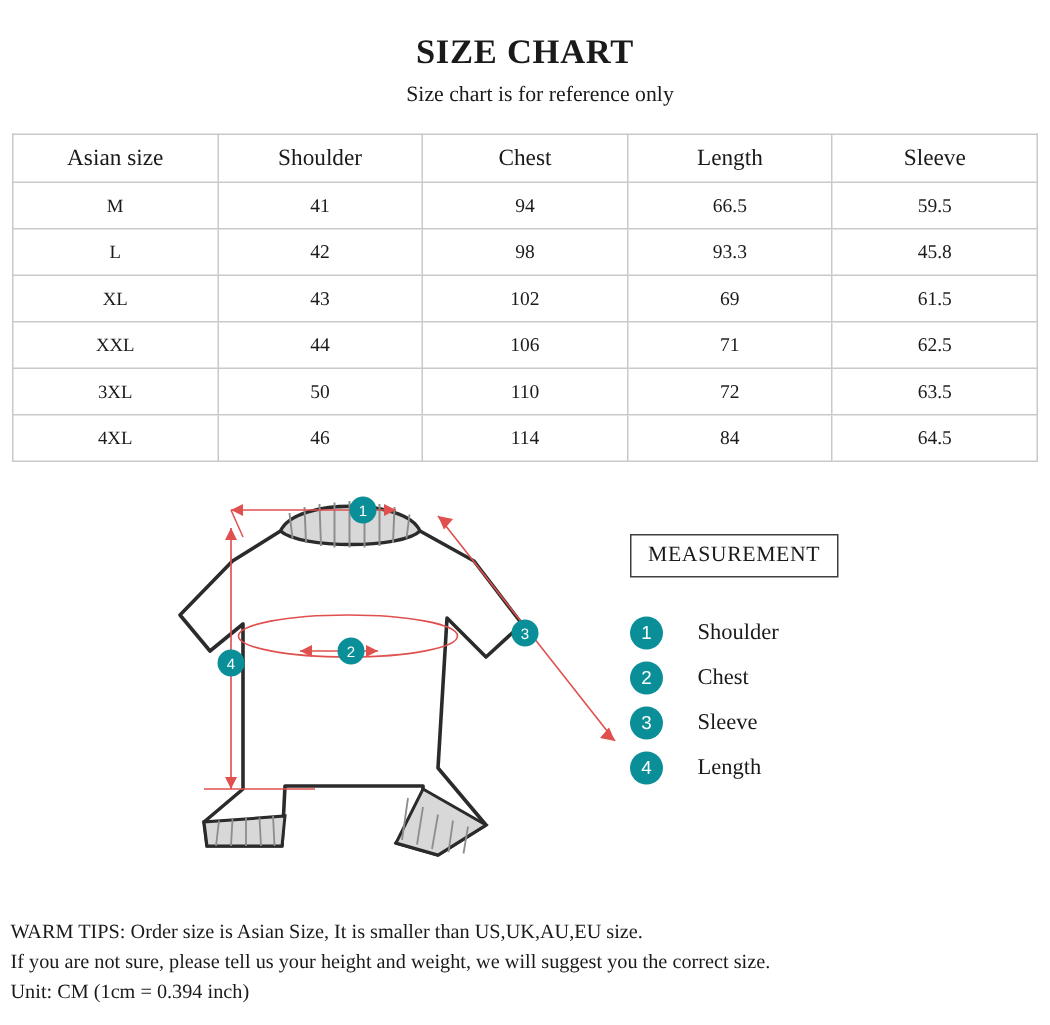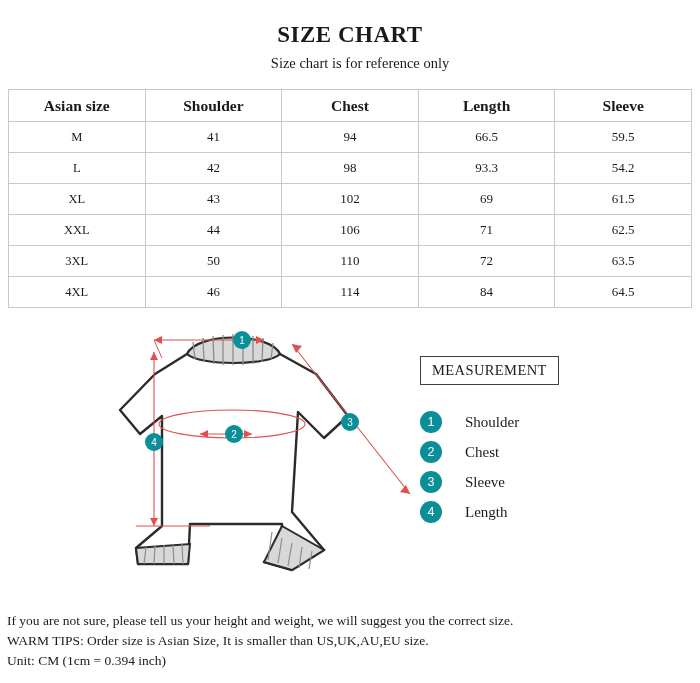--- a/index.html
+++ b/index.html
@@ -49,21 +49,21 @@
     table-layout: fixed;
   }
   table.size-chart th,
   table.size-chart td {
     border: 1px solid #c9c9c9;
     text-align: center;
     font-family: "Liberation Serif", serif;
   }
   table.size-chart th {
     font-size: 15.5px;
-    font-weight: bold;
+    font-weight: normal;
     height: 31px;
     padding: 0;
     margin-top: 48px;
   }
   table.size-chart td {
     font-size: 13px;
     height: 30px;
     padding: 0;
   }
   table.size-chart tr td:first-child {
@@ -175,21 +175,21 @@
           <td>41</td>
           <td>94</td>
           <td>66.5</td>
           <td>59.5</td>
         </tr>
         <tr>
           <td>L</td>
           <td>42</td>
           <td>98</td>
           <td>93.3</td>
-          <td>54.2</td>
+          <td>45.8</td>
         </tr>
         <tr>
           <td>XL</td>
           <td>43</td>
           <td>102</td>
           <td>69</td>
           <td>61.5</td>
         </tr>
         <tr>
           <td>XXL</td>
@@ -304,18 +304,18 @@
         </div>
         <div class="legend-row">
           <div class="badge">4</div>
           <div class="legend-label">Length</div>
         </div>
       </div>
     </div>
   </div>
 
   <div class="tips">
+    <div>WARM TIPS: Order size is Asian Size, It is smaller than US,UK,AU,EU size.</div>
     <div>If you are not sure, please tell us your height and weight, we will suggest you the correct size.</div>
-    <div>WARM TIPS: Order size is Asian Size, It is smaller than US,UK,AU,EU size.</div>
     <div>Unit: CM (1cm = 0.394 inch)</div>
   </div>
 
 </div>
 
 </body></html>

